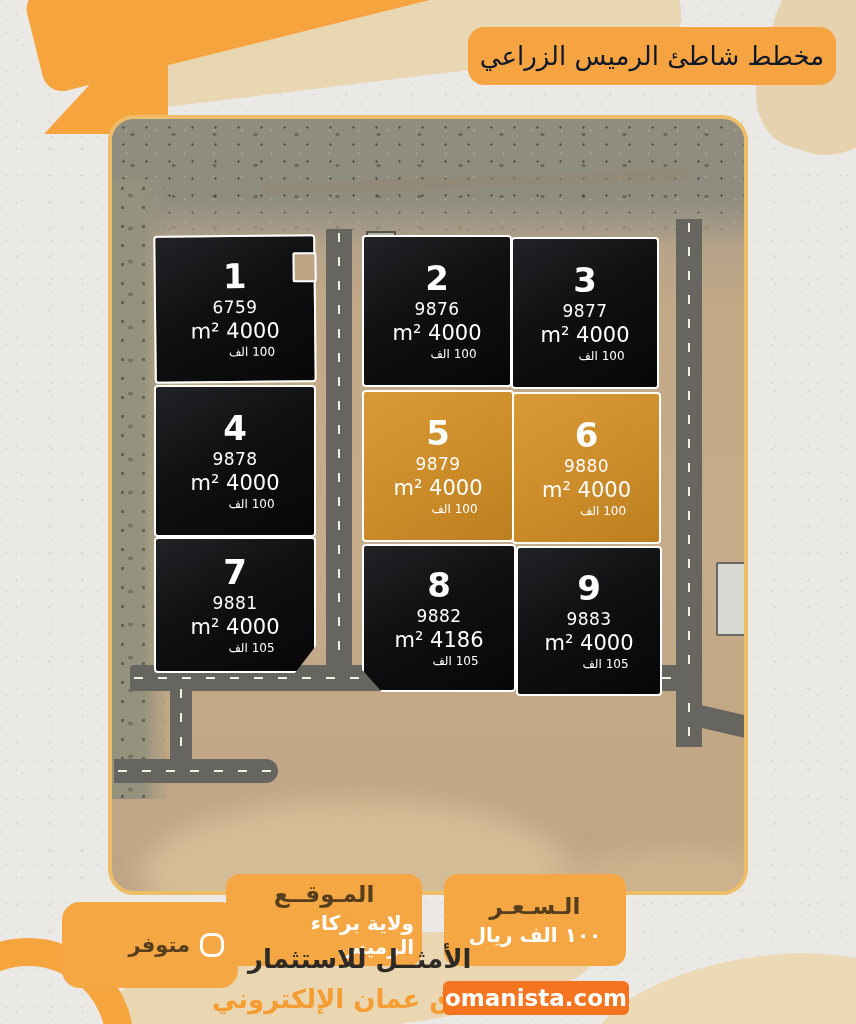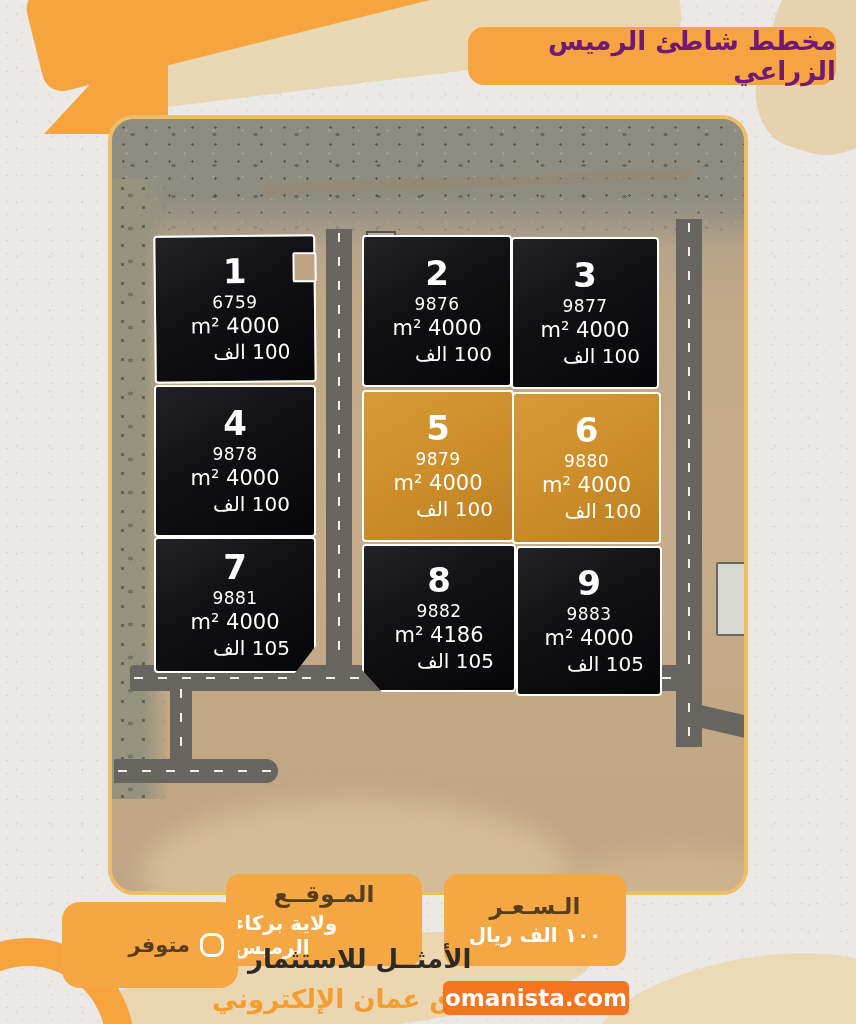--- a/index.html
+++ b/index.html
@@ -64,40 +64,40 @@
   .plot{
     position:absolute;box-sizing:border-box;border:2px solid #ffffff;border-radius:4px;
     display:flex;flex-direction:column;align-items:center;justify-content:center;gap:2px;
     color:#fff;text-align:center;z-index:4;
   }
   .plot.unavailable{background:linear-gradient(150deg,#232327 0%,#101013 45%,#070709 100%);}
   .plot.available{background:linear-gradient(150deg,#d89a36 0%,#cb8c29 55%,#bd7e20 100%);}
   .plot .num{font-size:34px;font-weight:bold;line-height:1.05;}
   .plot .parcel{font-size:17px;letter-spacing:.5px;}
   .plot .area{font-size:21px;}
-  .plot .price{font-size:20px;margin-left:33px;}
+  .plot .price{font-size:12px;margin-left:33px;}
   .p1{left:42px;top:116px;width:162px;height:148px;transform:rotate(-.6deg);}
   .p2{left:250px;top:116px;width:150px;height:152px;}
   .p3{left:399px;top:118px;width:148px;height:152px;}
   .p4{left:42px;top:266px;width:162px;height:152px;}
   .p5{left:250px;top:271px;width:152px;height:152px;}
   .p6{left:400px;top:273px;width:149px;height:152px;}
   .p7{left:42px;top:418px;width:162px;height:136px;clip-path:polygon(0 0,100% 0,100% 80%,87% 100%,0 100%);}
   .p8{left:250px;top:425px;width:154px;height:148px;clip-path:polygon(0 0,100% 0,100% 100%,13% 100%,0 85%);}
   .p9{left:404px;top:427px;width:146px;height:150px;}
   .notch{position:absolute;right:-3px;top:16px;width:20px;height:26px;background:#bfa584;border:2px solid #fff;border-radius:2px;}
   
   .title-banner{
     position:absolute;left:468px;top:27px;width:368px;height:58px;z-index:5;
     background:#f5a441;border-radius:16px;display:flex;align-items:center;justify-content:center;
-    color:#701a75;font-size:26px;font-weight:bold;
+    color:#0f172a;font-size:26px;font-weight:normal;
   }
   
   .ibox{position:absolute;z-index:5;background:#f5a744;border-radius:14px;display:flex;flex-direction:column;
-    align-items:center;justify-content:center;gap:4px;text-align:left;box-sizing:border-box;padding:6px 8px;}
+    align-items:center;justify-content:center;gap:4px;text-align:right;box-sizing:border-box;padding:6px 8px;}
   .ibox .lbl{color:#553d1d;font-size:23px;font-weight:bold;}
   .ibox .val{color:#ffffff;font-size:20px;font-weight:bold;}
   .box-areas{left:646px;top:874px;width:166px;height:92px;}
   .box-price{left:444px;top:874px;width:182px;height:92px;}
   .box-location{left:226px;top:874px;width:196px;height:92px;}
   .legend-box{left:62px;top:902px;width:176px;height:86px;z-index:5;position:absolute;background:#f5a744;border-radius:18px;
     display:flex;flex-direction:column;justify-content:center;gap:8px;padding:8px 14px;box-sizing:border-box;}
   .legend-row{display:flex;align-items:center;justify-content:flex-end;gap:10px;}
   .legend-row .lbl{color:#553d1d;font-size:21px;font-weight:bold;}
   .swatch{width:24px;height:24px;border-radius:9px;box-sizing:border-box;border:3px solid #ffffff;}

